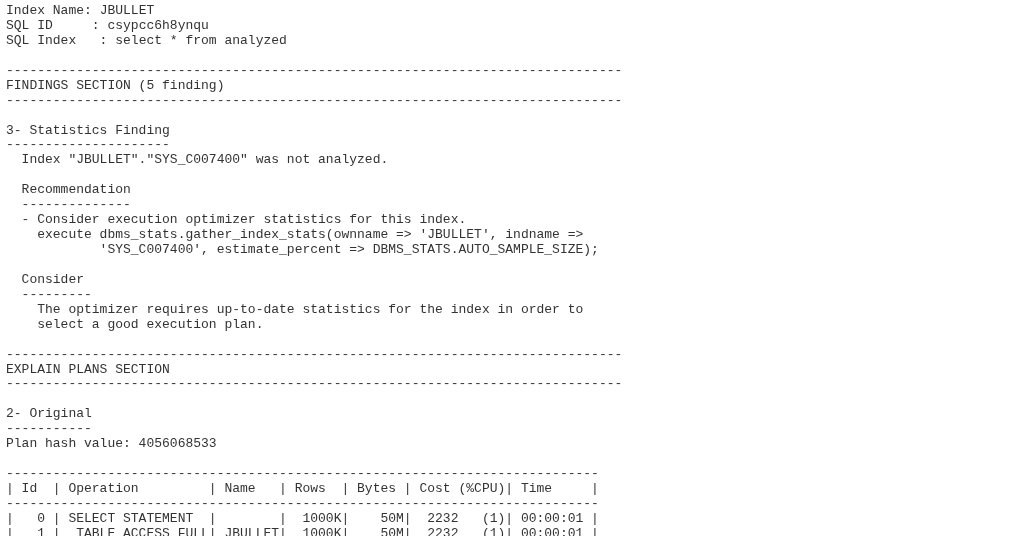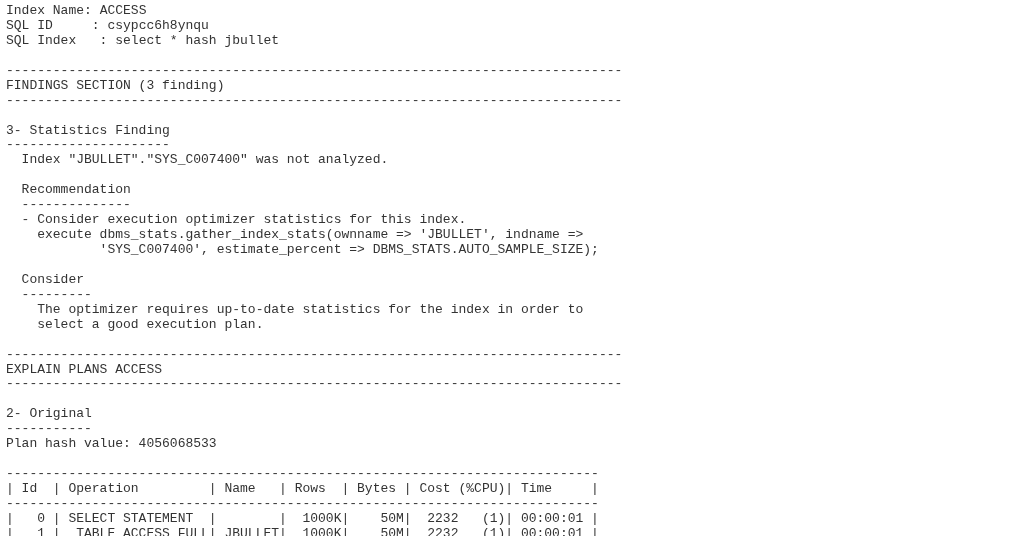--- a/index.html
+++ b/index.html
@@ -16,45 +16,45 @@
     font-family: "Courier New", Courier, monospace;
     font-size: 13px;
     line-height: 1.15;
     color: #333333;
     white-space: pre;
   }
 </style>
 </head>
 <body>
 
-<pre><span><span>Index Name:</span> <span>ACCESS</span></span>
+<pre><span><span>Index Name:</span> <span>JBULLET</span></span>
 <span><span>SQL ID     :</span> <span>csypcc6h8ynqu</span></span>
-<span><span>SQL Index   :</span> <span>select * hash jbullet</span></span>
+<span><span>SQL Index   :</span> <span>select * from analyzed</span></span>
 <span></span>
 <span>-------------------------------------------------------------------------------</span>
-<span>FINDINGS SECTION (3 finding)</span>
+<span>FINDINGS SECTION (5 finding)</span>
 <span>-------------------------------------------------------------------------------</span>
 <span></span>
 <span>3- Statistics Finding</span>
 <span>---------------------</span>
 <span>  Index "JBULLET"."SYS_C007400" was not analyzed.</span>
 <span></span>
 <span>  Recommendation</span>
 <span>  --------------</span>
 <span>  - Consider execution optimizer statistics for this index.</span>
 <span>    execute dbms_stats.gather_index_stats(ownname =&gt; 'JBULLET', indname =&gt;</span>
 <span>            'SYS_C007400', estimate_percent =&gt; DBMS_STATS.AUTO_SAMPLE_SIZE);</span>
 <span></span>
 <span>  Consider</span>
 <span>  ---------</span>
 <span>    The optimizer requires up-to-date statistics for the index in order to</span>
 <span>    select a good execution plan.</span>
 <span></span>
 <span>-------------------------------------------------------------------------------</span>
-<span>EXPLAIN PLANS ACCESS</span>
+<span>EXPLAIN PLANS SECTION</span>
 <span>-------------------------------------------------------------------------------</span>
 <span></span>
 <span>2- Original</span>
 <span>-----------</span>
 <span>Plan hash value: 4056068533</span>
 <span></span>
 <span>----------------------------------------------------------------------------</span>
 <span>| Id  | Operation         | Name   | Rows  | Bytes | Cost (%CPU)| Time     |</span>
 <span>----------------------------------------------------------------------------</span>
 <span>|   0 | SELECT STATEMENT  |        |  1000K|    50M|  2232   (1)| 00:00:01 |</span>

